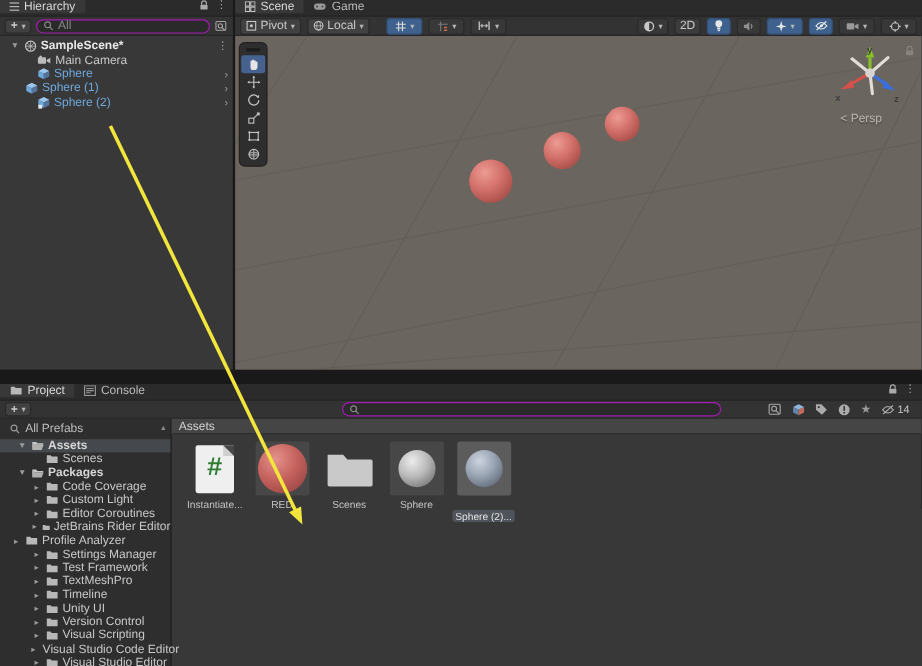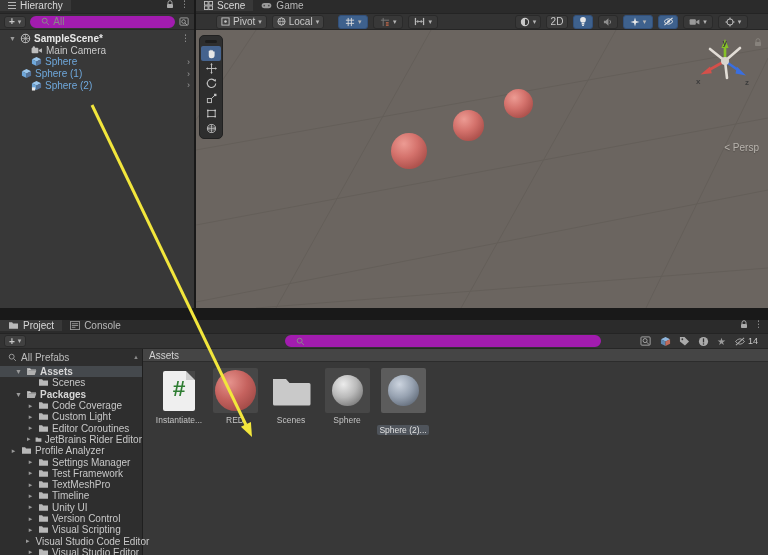--- a/index.html
+++ b/index.html
@@ -12,49 +12,49 @@
   .tab { display:flex; align-items:center; gap:4px; padding:0 8px; color:#b8b8b8; }
   .tab.active { background:#383838; color:#d8d8d8; }
   .tabbar-right { margin-left:auto; display:flex; align-items:center; gap:6px; padding-right:5px; }
   .toolbar { background:#333333; border-bottom:1px solid #262626; display:flex; align-items:center; }
   .kebab { color:#aaaaaa; font-size:9px; line-height:1; }
   .btn { background:#414141; border:1px solid #2a2a2a; border-radius:3px; display:flex; align-items:center;
          gap:3px; padding:1px 4px; color:#c8c8c8; height:14px; }
   .btn.blue { background:#3e618d; border-color:#32507a; }
   .iconbtn { width:20px; height:14px; justify-content:center; padding:0 2px; }
   .dd { font-size:7px; color:#b5b5b5; }
-  .searchwell { background:#2a2a2a; border:6px solid #a21caf; border-radius:8px; height:12px;
+  .searchwell { background:#2a2a2a; border:1px solid #a21caf; border-radius:8px; height:12px;
                 display:flex; align-items:center; gap:3px; padding:0 5px; color:#8a8a8a; }
   .hamburger { width:8px; height:1px; background:#b5b5b5; box-shadow:0 3px 0 #b5b5b5, 0 -3px 0 #b5b5b5; display:inline-block; }
 
   
   #hierarchy { left:0; top:0; width:195px; height:308px; background:#383838; border-right:1px solid #191919; }
   #hierarchy .toolbar { height:16px; padding:0 4px; gap:4px; }
   .tree { padding-top:3px; }
   .hrow { height:11.6px; display:flex; align-items:center; gap:3px; padding-right:4px; }
   .hrow .lbl { white-space:nowrap; }
   .hrow .blue { color:#6fa8dc; }
   .hrow .spacer { flex:1; }
   .chev { color:#9a9a9a; font-size:9px; }
   .fold { color:#9a9a9a; font-size:7px; width:9px; text-align:center; }
   .scene-name { color:#e8e8e8; font-weight:bold; }
 
   
   #sceneview { left:196px; top:0; width:572px; height:308px; background:#383838; }
-  #sceneview .toolbar { height:16px; padding:0 20px; gap:5px; }
+  #sceneview .toolbar { height:16px; padding:0 4px; gap:5px; }
   #viewport { position:absolute; left:0; top:30px; width:572px; height:278px; background:#6b6560; overflow:hidden; }
   .sphere { position:absolute; border-radius:50%;
     background:radial-gradient(circle at 36% 30%, #ec9b93 0%, #d4726c 40%, #b25550 72%, #96443f 100%); }
   .tools-overlay { position:absolute; left:3px; top:5px; width:24px; background:#2e2e2e;
     border:1px solid #212121; border-radius:5px; padding:2px 1px; display:flex; flex-direction:column; align-items:center; }
   .tools-overlay .handle { width:12px; height:3px; border-radius:2px; background:#1d1d1d; margin:2px 0 3px; }
   .toolbtn { width:20px; height:15px; border-radius:2px; display:flex; align-items:center; justify-content:center; }
   .toolbtn.active { background:#45638e; }
   .gizmo { position:absolute; right:10px; top:6px; width:66px; height:58px; }
-  .persp { position:absolute; right:9px; top:64px; color:#b9b4ae; text-shadow:0 1px 1px rgba(0,0,0,.25);margin-top:48px; }
+  .persp { position:absolute; right:33px; top:64px; color:#b9b4ae; text-shadow:0 1px 1px rgba(0,0,0,.25); }
   .vp-lock { position:absolute; right:6px; top:8px; opacity:.8; }
 
   
   #project { left:0; top:320px; width:768px; height:311px; background:#383838; }
   #project .toolbar { height:15px; padding:0 4px; gap:4px; }
   #project .searchwell { width:316px; margin-left:255px; }
   .proj-icons { margin-left:auto; display:flex; align-items:center; gap:8px; padding-right:6px; }
   .proj-body { position:absolute; left:0; top:29px; bottom:0; width:100%; display:flex; }
   .leftcol { width:143px; background:#2e2e2e; border-right:1px solid #1f1f1f; position:relative; }
   .favrow { height:17px; display:flex; align-items:center; gap:4px; padding:0 4px 0 8px; color:#bdbdbd; }

